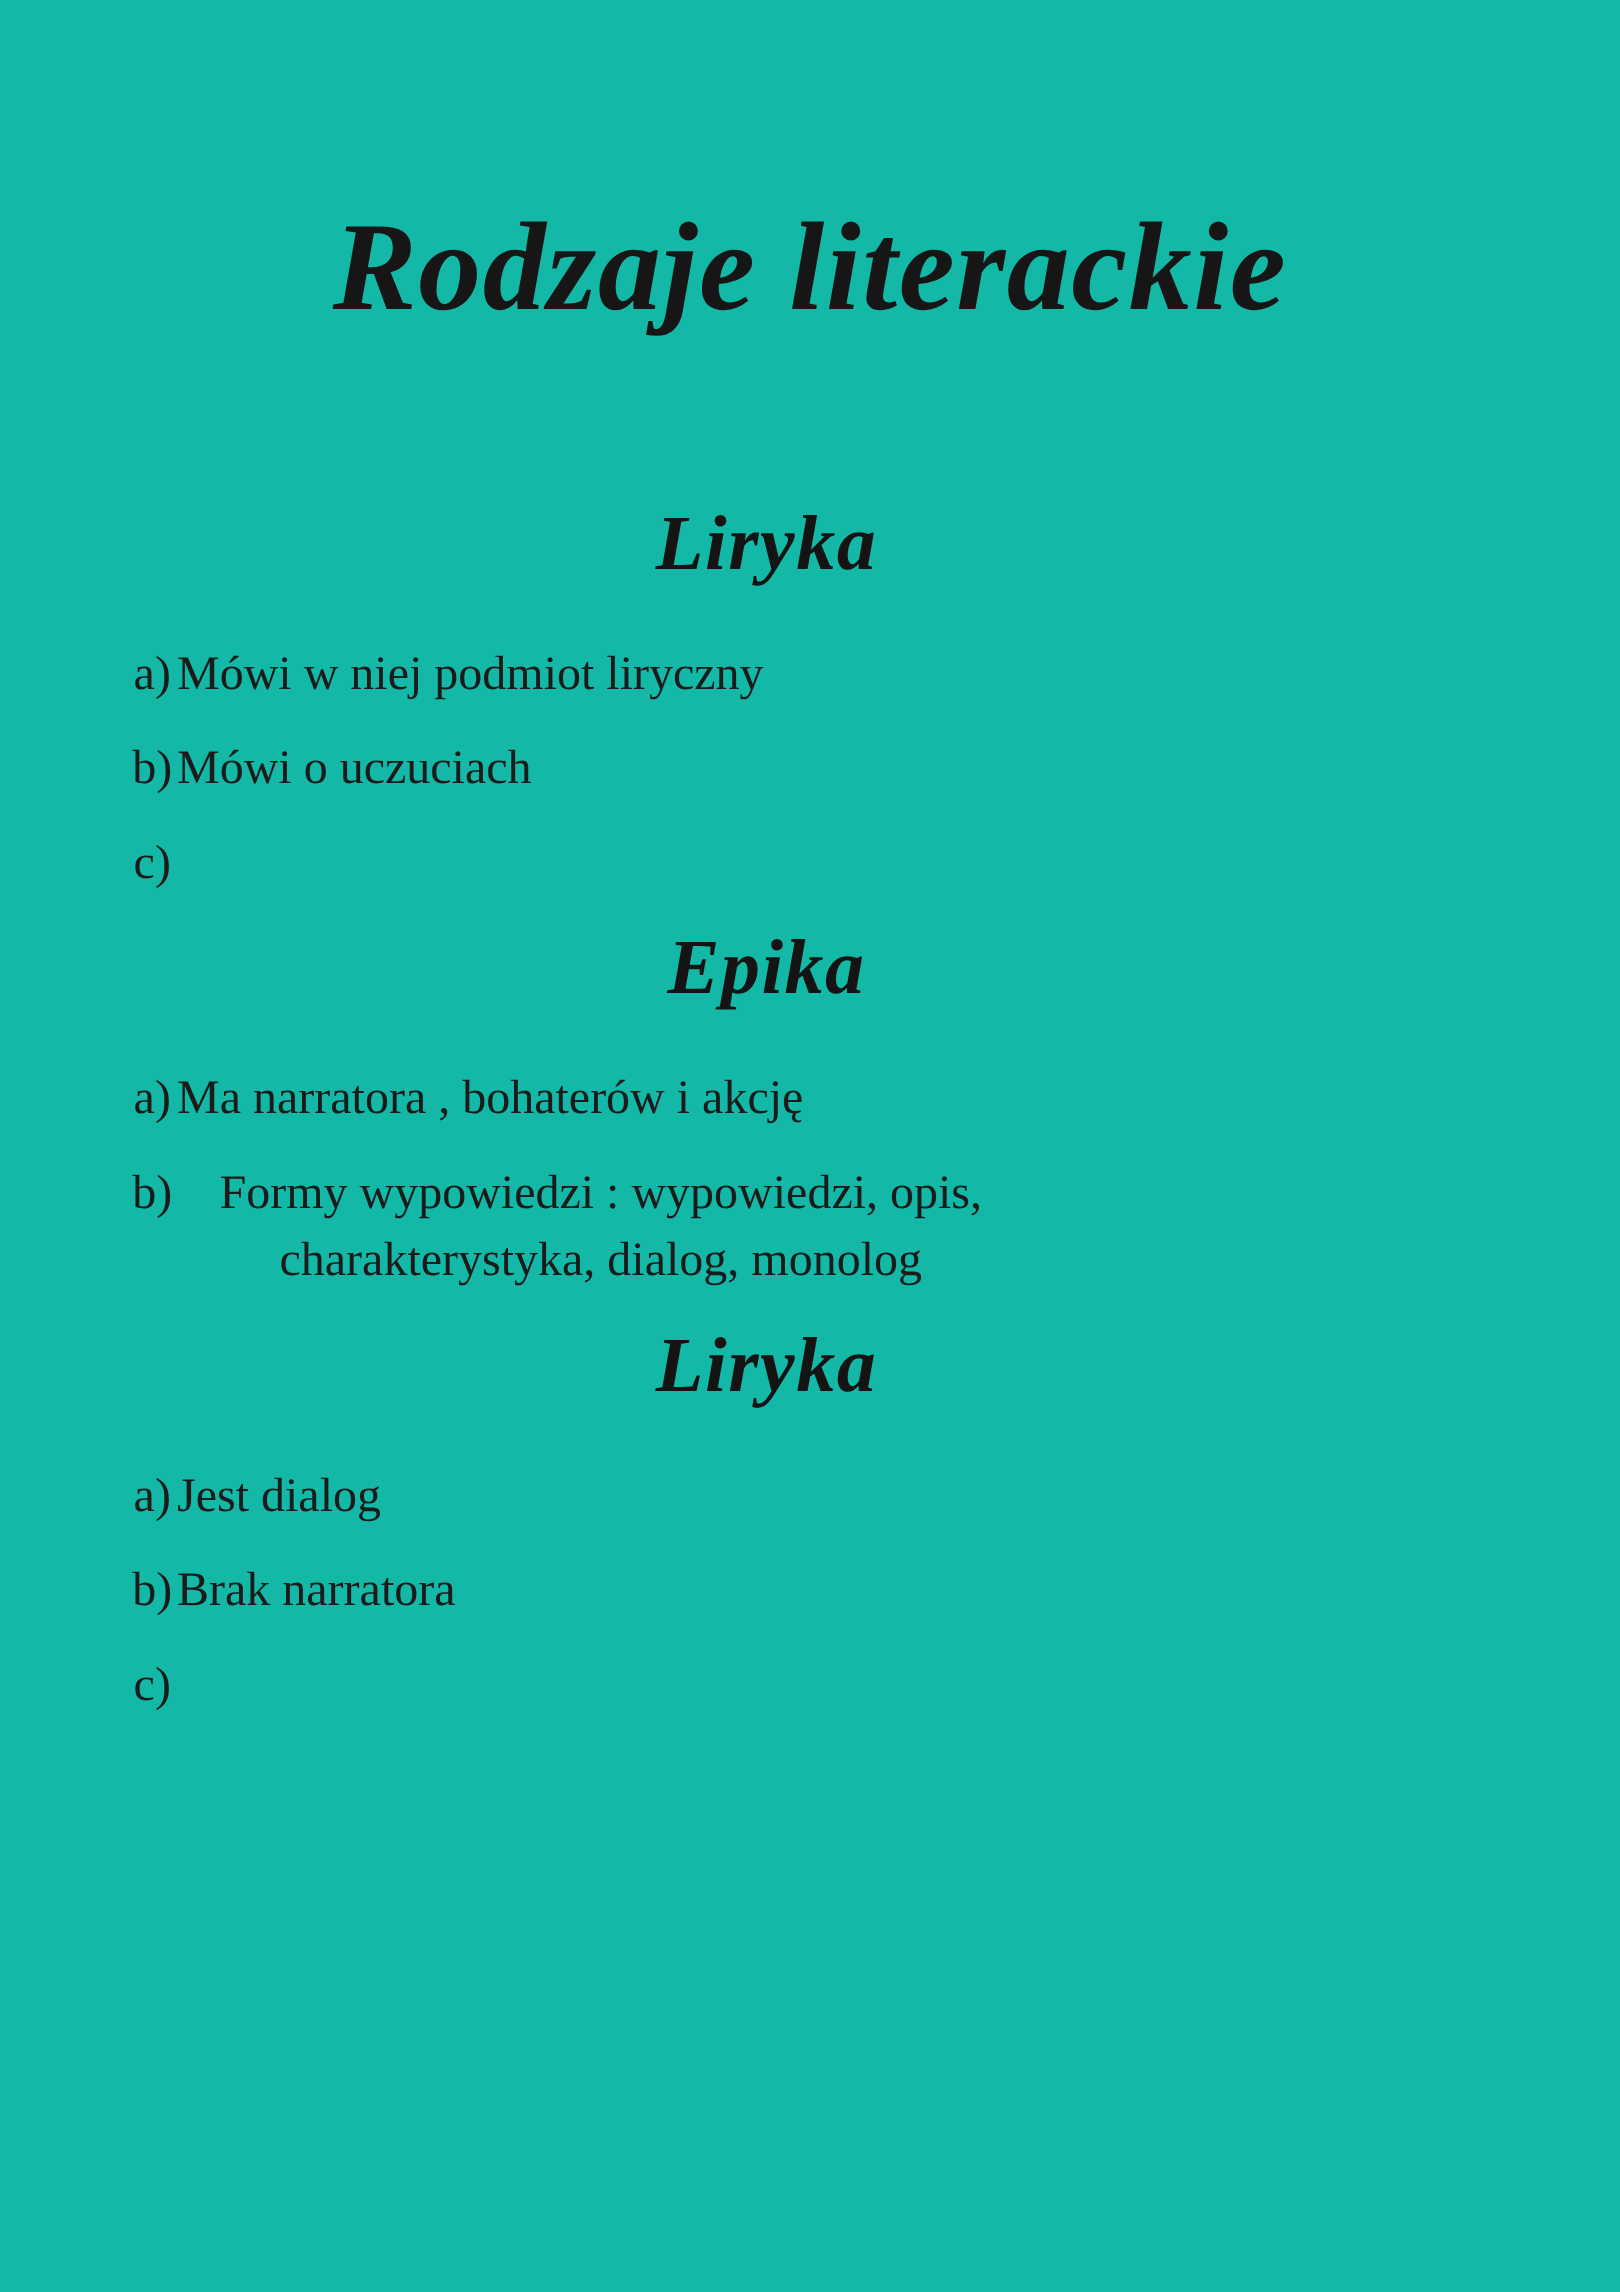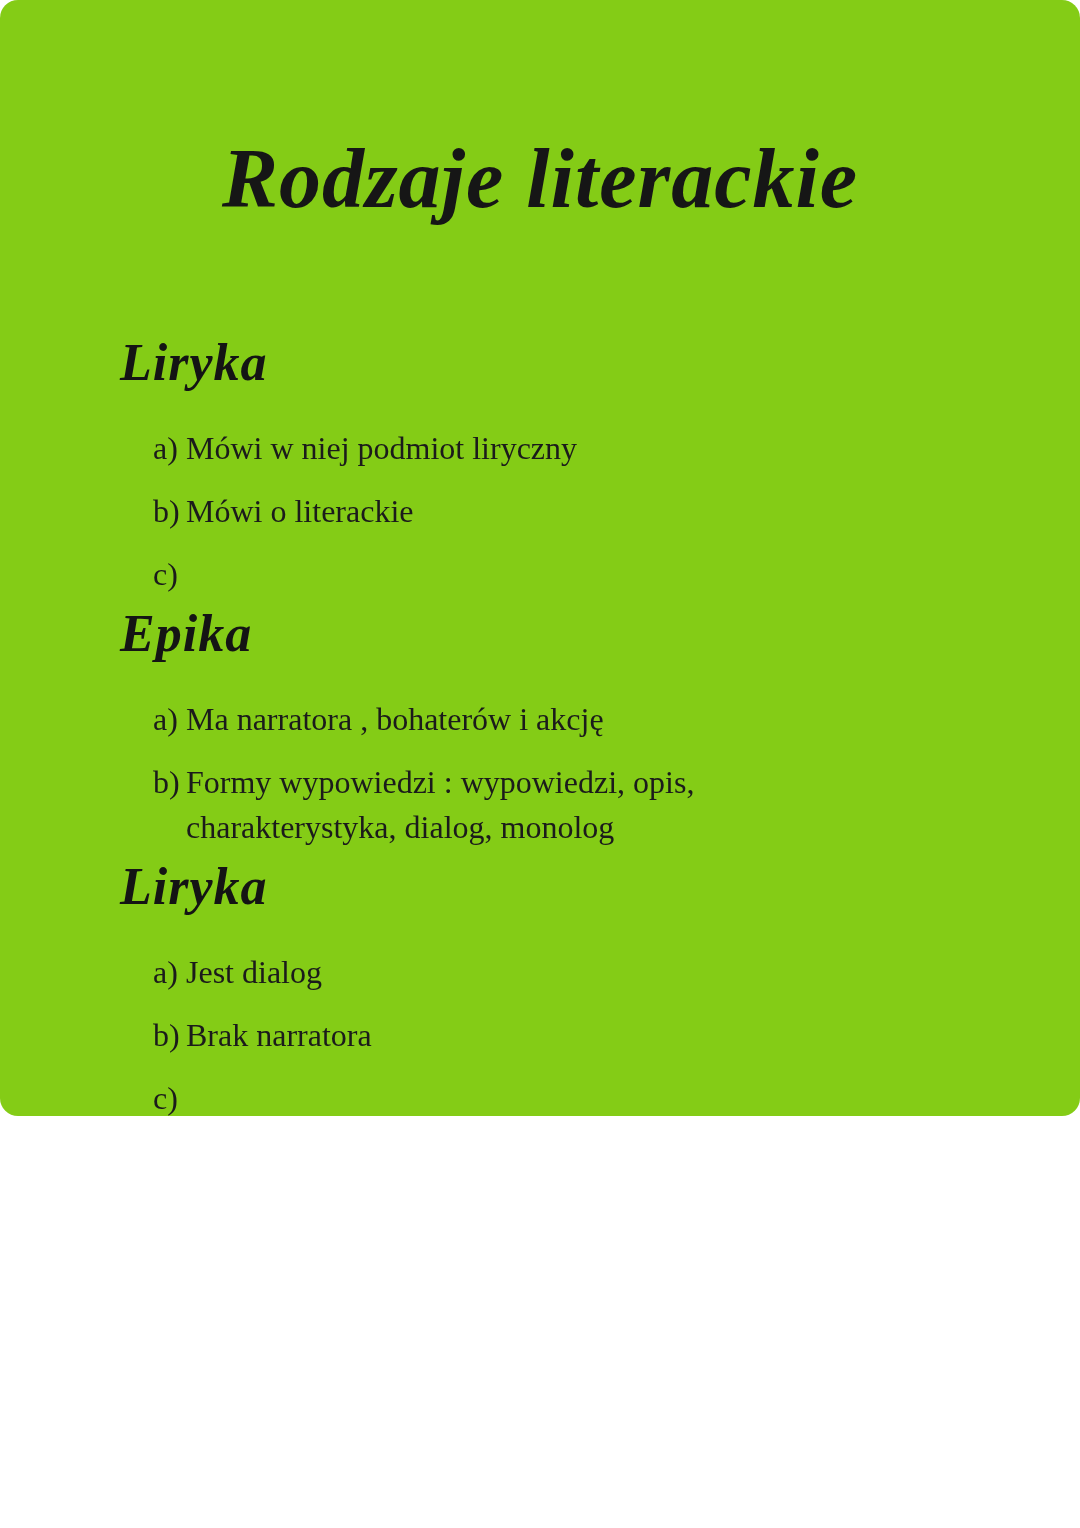--- a/index.html
+++ b/index.html
@@ -3,54 +3,54 @@
 <meta charset="utf-8">
 <style>
   html, body {
     margin: 0;
     padding: 0;
     background: #ffffff;
   }
   .page {
     position: relative;
     width: 1080px;
-    height: 1116px;
-    background: #84cc16;
+    height: 1528px;
+    background: #14b8a6;
     overflow: hidden;
     font-family: "Liberation Serif", serif;
     color: #1b1b1b;
-    border-radius: 18px;
   }
   .doc-title {
     margin: 128px 0 0 0;
     text-align: center;
     font-size: 84px;
     line-height: 101px;
     color: #161616;
     white-space: nowrap;
   }
   
   .script {
     font-family: cursive;
     font-style: italic;
     font-weight: 700;
     letter-spacing: 1px;
   }
   .content {
-    padding-left: 120px;
+    padding-left: 52px;
     padding-right: 110px;
+    text-align: center;
   }
   .section-heading {
     font-size: 52px;
     line-height: 65px;
     margin: 0;
     color: #141414;
   }
   .section-heading.first { margin-top: 101px; }
-  .section-heading.later { margin-top: 4px; }
+  .section-heading.later { margin-top: 16px; }
   .list {
     margin: 31px 0 0 0;
     padding-left: 33px;
   }
   .item {
     display: flex;
     align-items: flex-start;
     font-size: 32px;
     line-height: 45px;
   }
@@ -73,21 +73,21 @@
 
     <section>
       <h2 class="section-heading script first">Liryka</h2>
       <div class="list">
         <div class="item">
           <span class="marker">a)</span>
           <span class="text">Mówi w niej podmiot liryczny</span>
         </div>
         <div class="item">
           <span class="marker">b)</span>
-          <span class="text">Mówi o literackie</span>
+          <span class="text">Mówi o uczuciach</span>
         </div>
         <div class="item">
           <span class="marker">c)</span>
         </div>
       </div>
     </section>
 
     <section>
       <h2 class="section-heading script later">Epika</h2>
       <div class="list">

